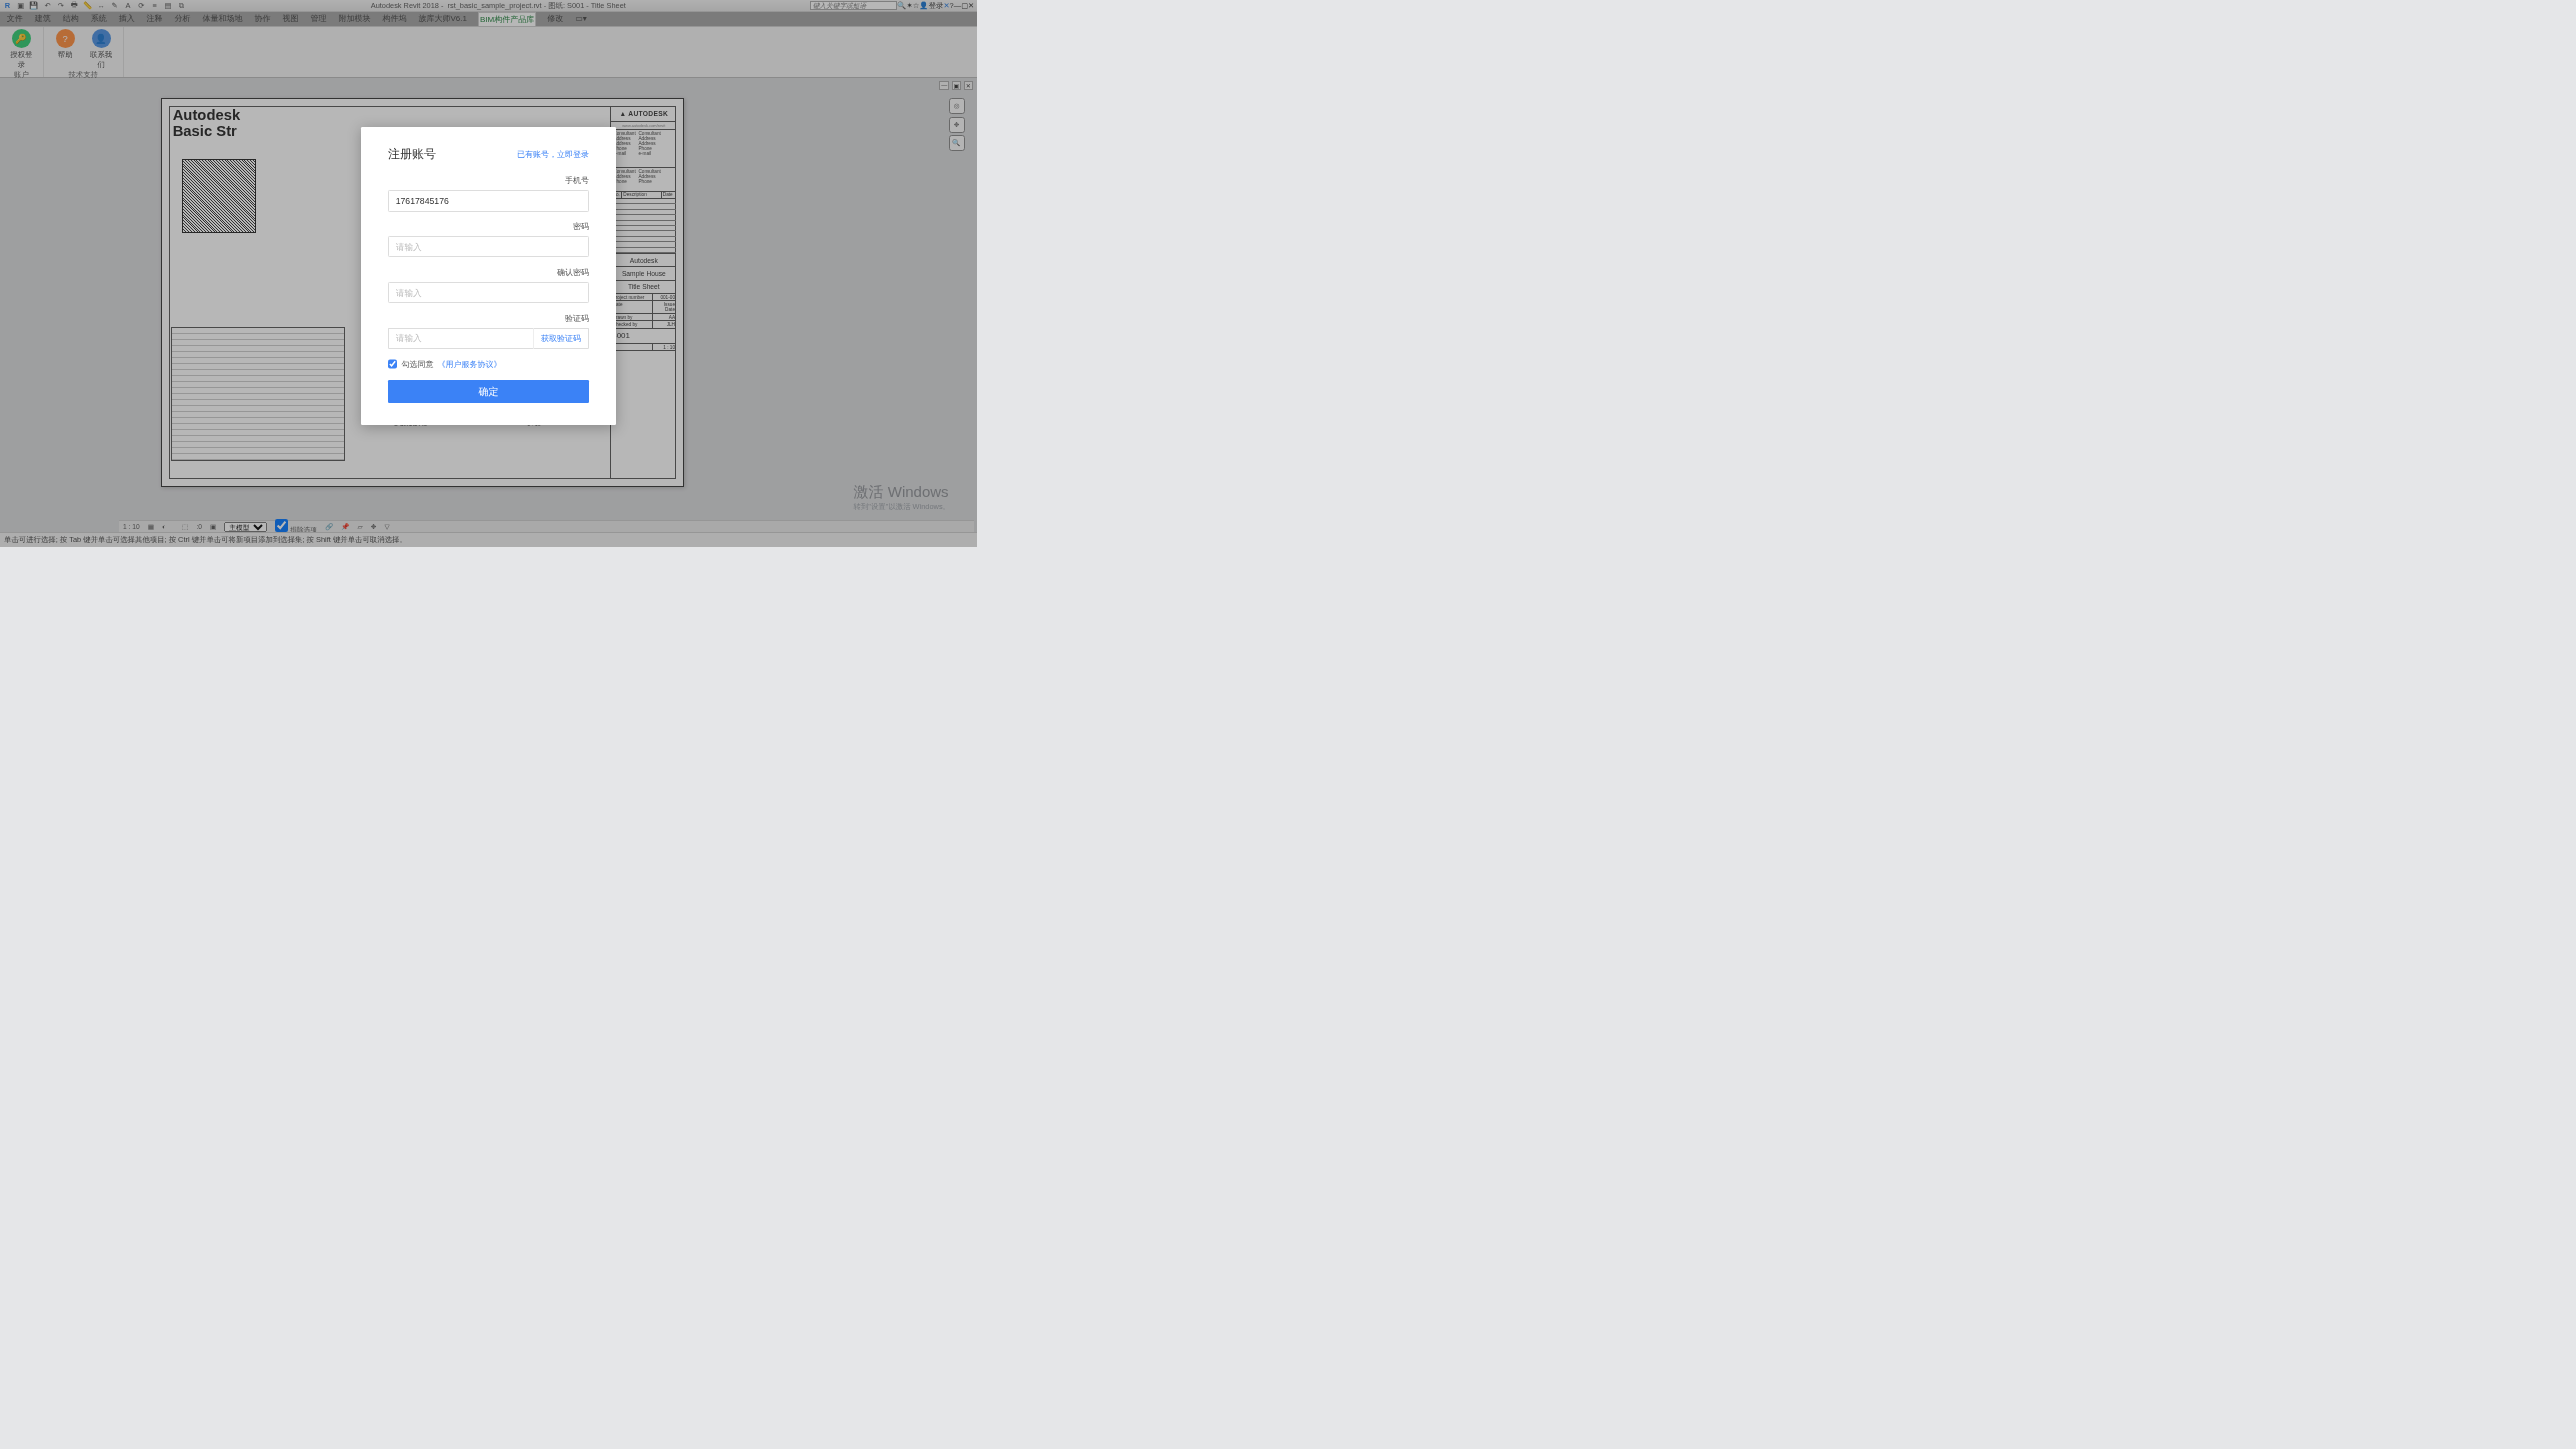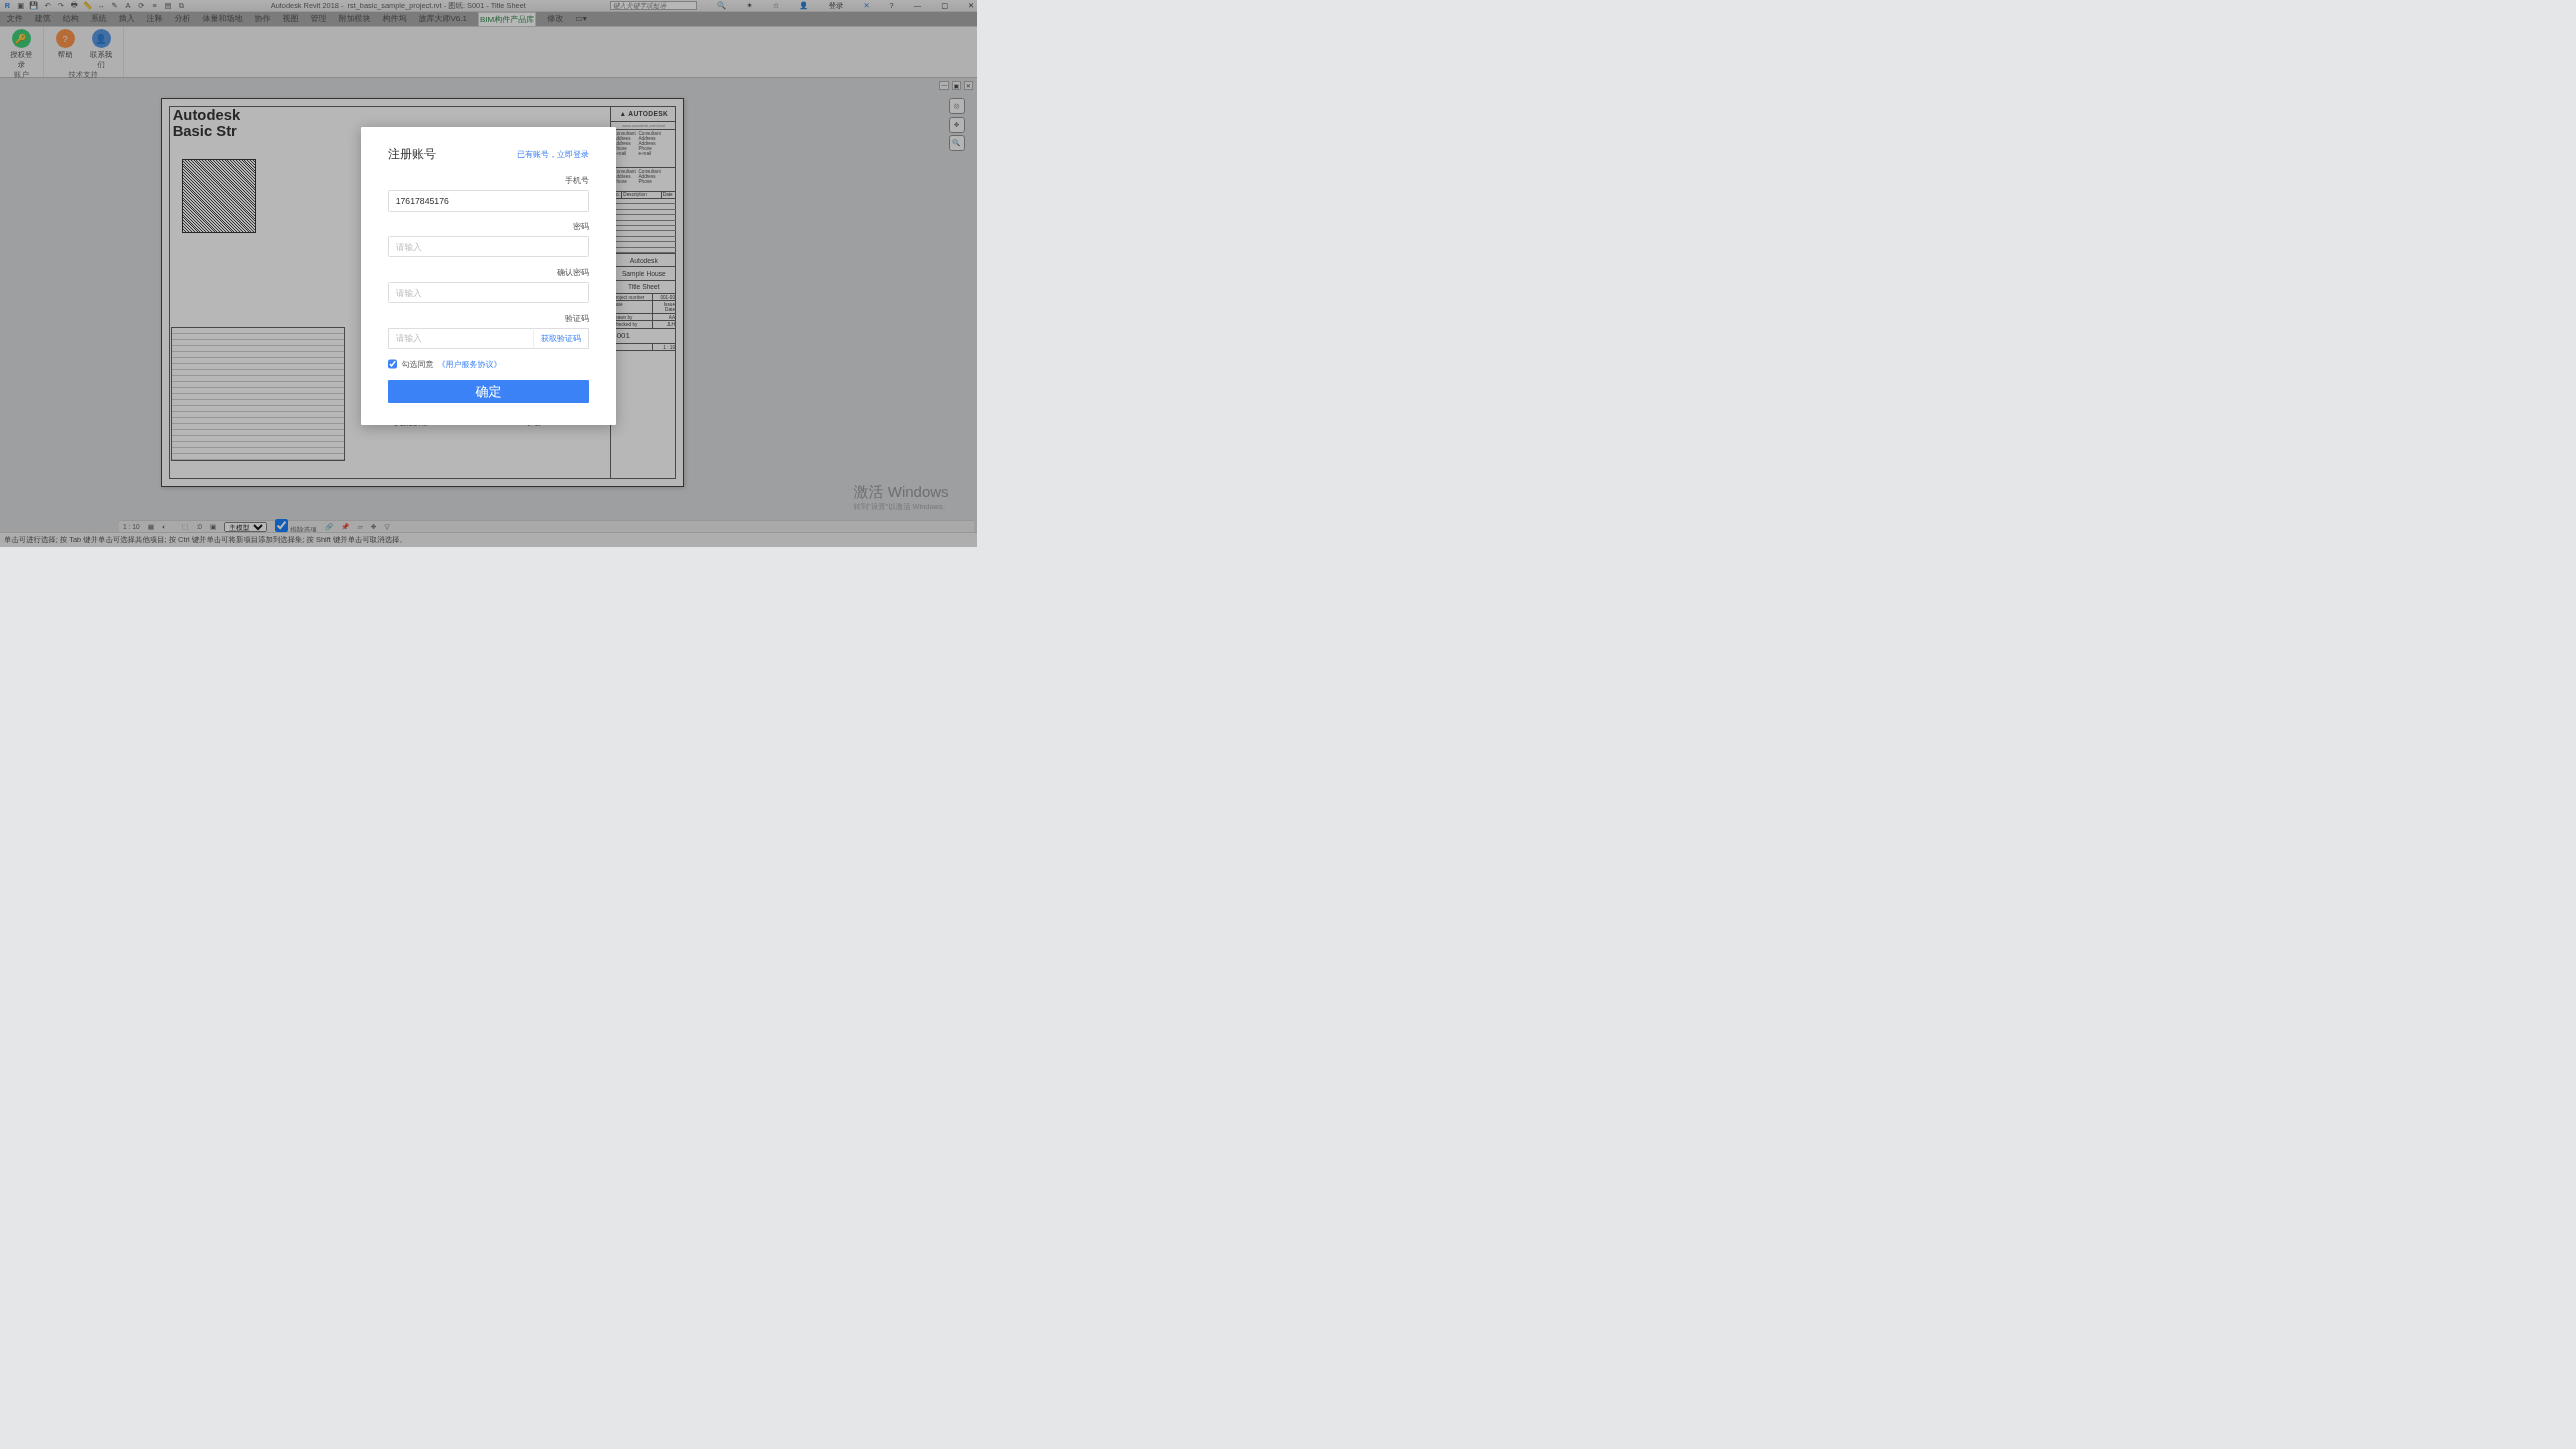--- a/index.html
+++ b/index.html
@@ -1,21 +1,21 @@
 <!DOCTYPE html>
 <html style="font-size:10.7px"><head>
 <meta charset="utf-8">
 <style>
 * { margin: 0; padding: 0; box-sizing: border-box; font-family: "Microsoft YaHei", Arial, sans-serif; }
 body { width: 977px; height: 547px; background: #e5e6e8; overflow: hidden; position: relative; font-size: 8px; color: #333; }
 .titlebar { height: 12px; background: linear-gradient(#f5f5f5,#e5e5e5); display: flex; align-items: center; padding: 0 2.7px; font-size: 7.4px; border-bottom: 0.7px solid #ccc; }
 .titlebar .qat { display: flex; gap: 4px; align-items: center; }
 .titlebar .qat span { width: 9.4px; height: 9.4px; display: inline-flex; align-items:center; justify-content:center; color:#555; }
 .titlebar .center { flex: 1; text-align: center; color: #555; }
-.titlebar .right { display: flex; gap: 20px; align-items: center; }
+.titlebar .right { display: flex; gap: 0; align-items: center; }
 .titlebar input.search { width: 87px; height: 9.4px; font-size: 6.7px; border: 0.7px solid #aaa; padding: 0 1.3px; font-style: italic; color:#999;}
 .ribbon-tabs { height: 14.8px; background: #a3a3a3; display: flex; align-items: center; gap: 9.4px; padding-left: 5.4px; font-size: 8px; color: #444; border-bottom: 0.7px solid #ccc;}
 .ribbon-tabs .tab { padding: 1.3px 1.3px; cursor: default; }
 .ribbon-tabs .tab.active { background:#fff; border:0.7px solid #ccc; border-bottom:none;text-align:center; }
 .ribbon-panel { height: 51px; background: #f5f5f5; display: flex; align-items: stretch; border-bottom: 0.7px solid #bbb; }
 .ribbon-group { padding: 2.7px 9.4px; text-align:center; border-right: 0.7px solid #ddd; display:flex; flex-direction:column; justify-content:space-between;}
 .ribbon-group .icons { display:flex; gap: 12px; justify-content:center;}
 .ribbon-group .big-icon { width:24px; text-align:center; }
 .ribbon-group .circle { width:19px; height:19px; border-radius:50%; margin:0 auto 1.3px; display:flex; align-items:center; justify-content:center; font-size:9.4px; color:#fff;}
 .ribbon-group .label { font-size:7.4px; color:#444;}
@@ -71,21 +71,21 @@
 .modal .field-group { margin-bottom:9.4px;}
 .modal .field-group label { display:block; font-size:8px; color:#555; margin-bottom:4px;text-align:right;}
 .modal .field-group input { width:100%; height:21.5px; border:0.7px solid #ddd; border-radius:1.3px; padding:0 6.7px; font-size:8.7px; color:#333;}
 .modal .field-group input::placeholder { color:#bbb;}
 .modal .code-row { display:flex; gap:0;}
 .modal .code-row input { flex:1; border-right:none; border-radius:1.3px 0 0 1.3px;}
 .modal .code-row button { width:56px; border:0.7px solid #ddd; border-left:0.7px solid #eee; background:#fff; color:#3b82f6; font-size:8px; border-radius:0 1.3px 1.3px 0; cursor:pointer;}
 .modal .agree { display:flex; align-items:center; gap:4px; font-size:8px; color:#555; margin:6.7px 0 10.7px;}
 .modal .agree input { width:9.4px; height:9.4px; accent-color:#3b82f6;}
 .modal .agree a { color:#3b82f6; text-decoration:none;}
-.modal .submit { width:100%; height:23px; background:#3b82f6; color:#fff; border:none; border-radius:1.3px; font-size:13px; cursor:pointer;}
+.modal .submit { width:100%; height:23px; background:#3b82f6; color:#fff; border:none; border-radius:1.3px; font-size:10px; cursor:pointer;}
 .statusbar { position:absolute; left:0; right:0; bottom:0; height:14.8px; background:#f1f1f1; border-top:0.7px solid #ccc; font-size:7.4px; color:#444; display:flex; align-items:center; padding:0 4px; gap:6.7px;}
 .statusbar .fill { flex:1;}
 .viewbar { position:absolute; left:119px; right:2.7px; bottom:14.8px; height:12px; background:#eaeaea; border-top:0.7px solid #ccc; font-size:6.7px; display:flex; align-items:center; padding:0 4px; gap:8px; color:#555;}
 .viewbar select { font-size:6.7px; height:10px;}
 .watermark { position:absolute; right:27px; bottom:20px; color:#9aa0a6; font-size:7.4px;}
 .watermark .t1 { font-size:15px; color:#8e9196;}
 </style>
 </head>
 <body>
 

